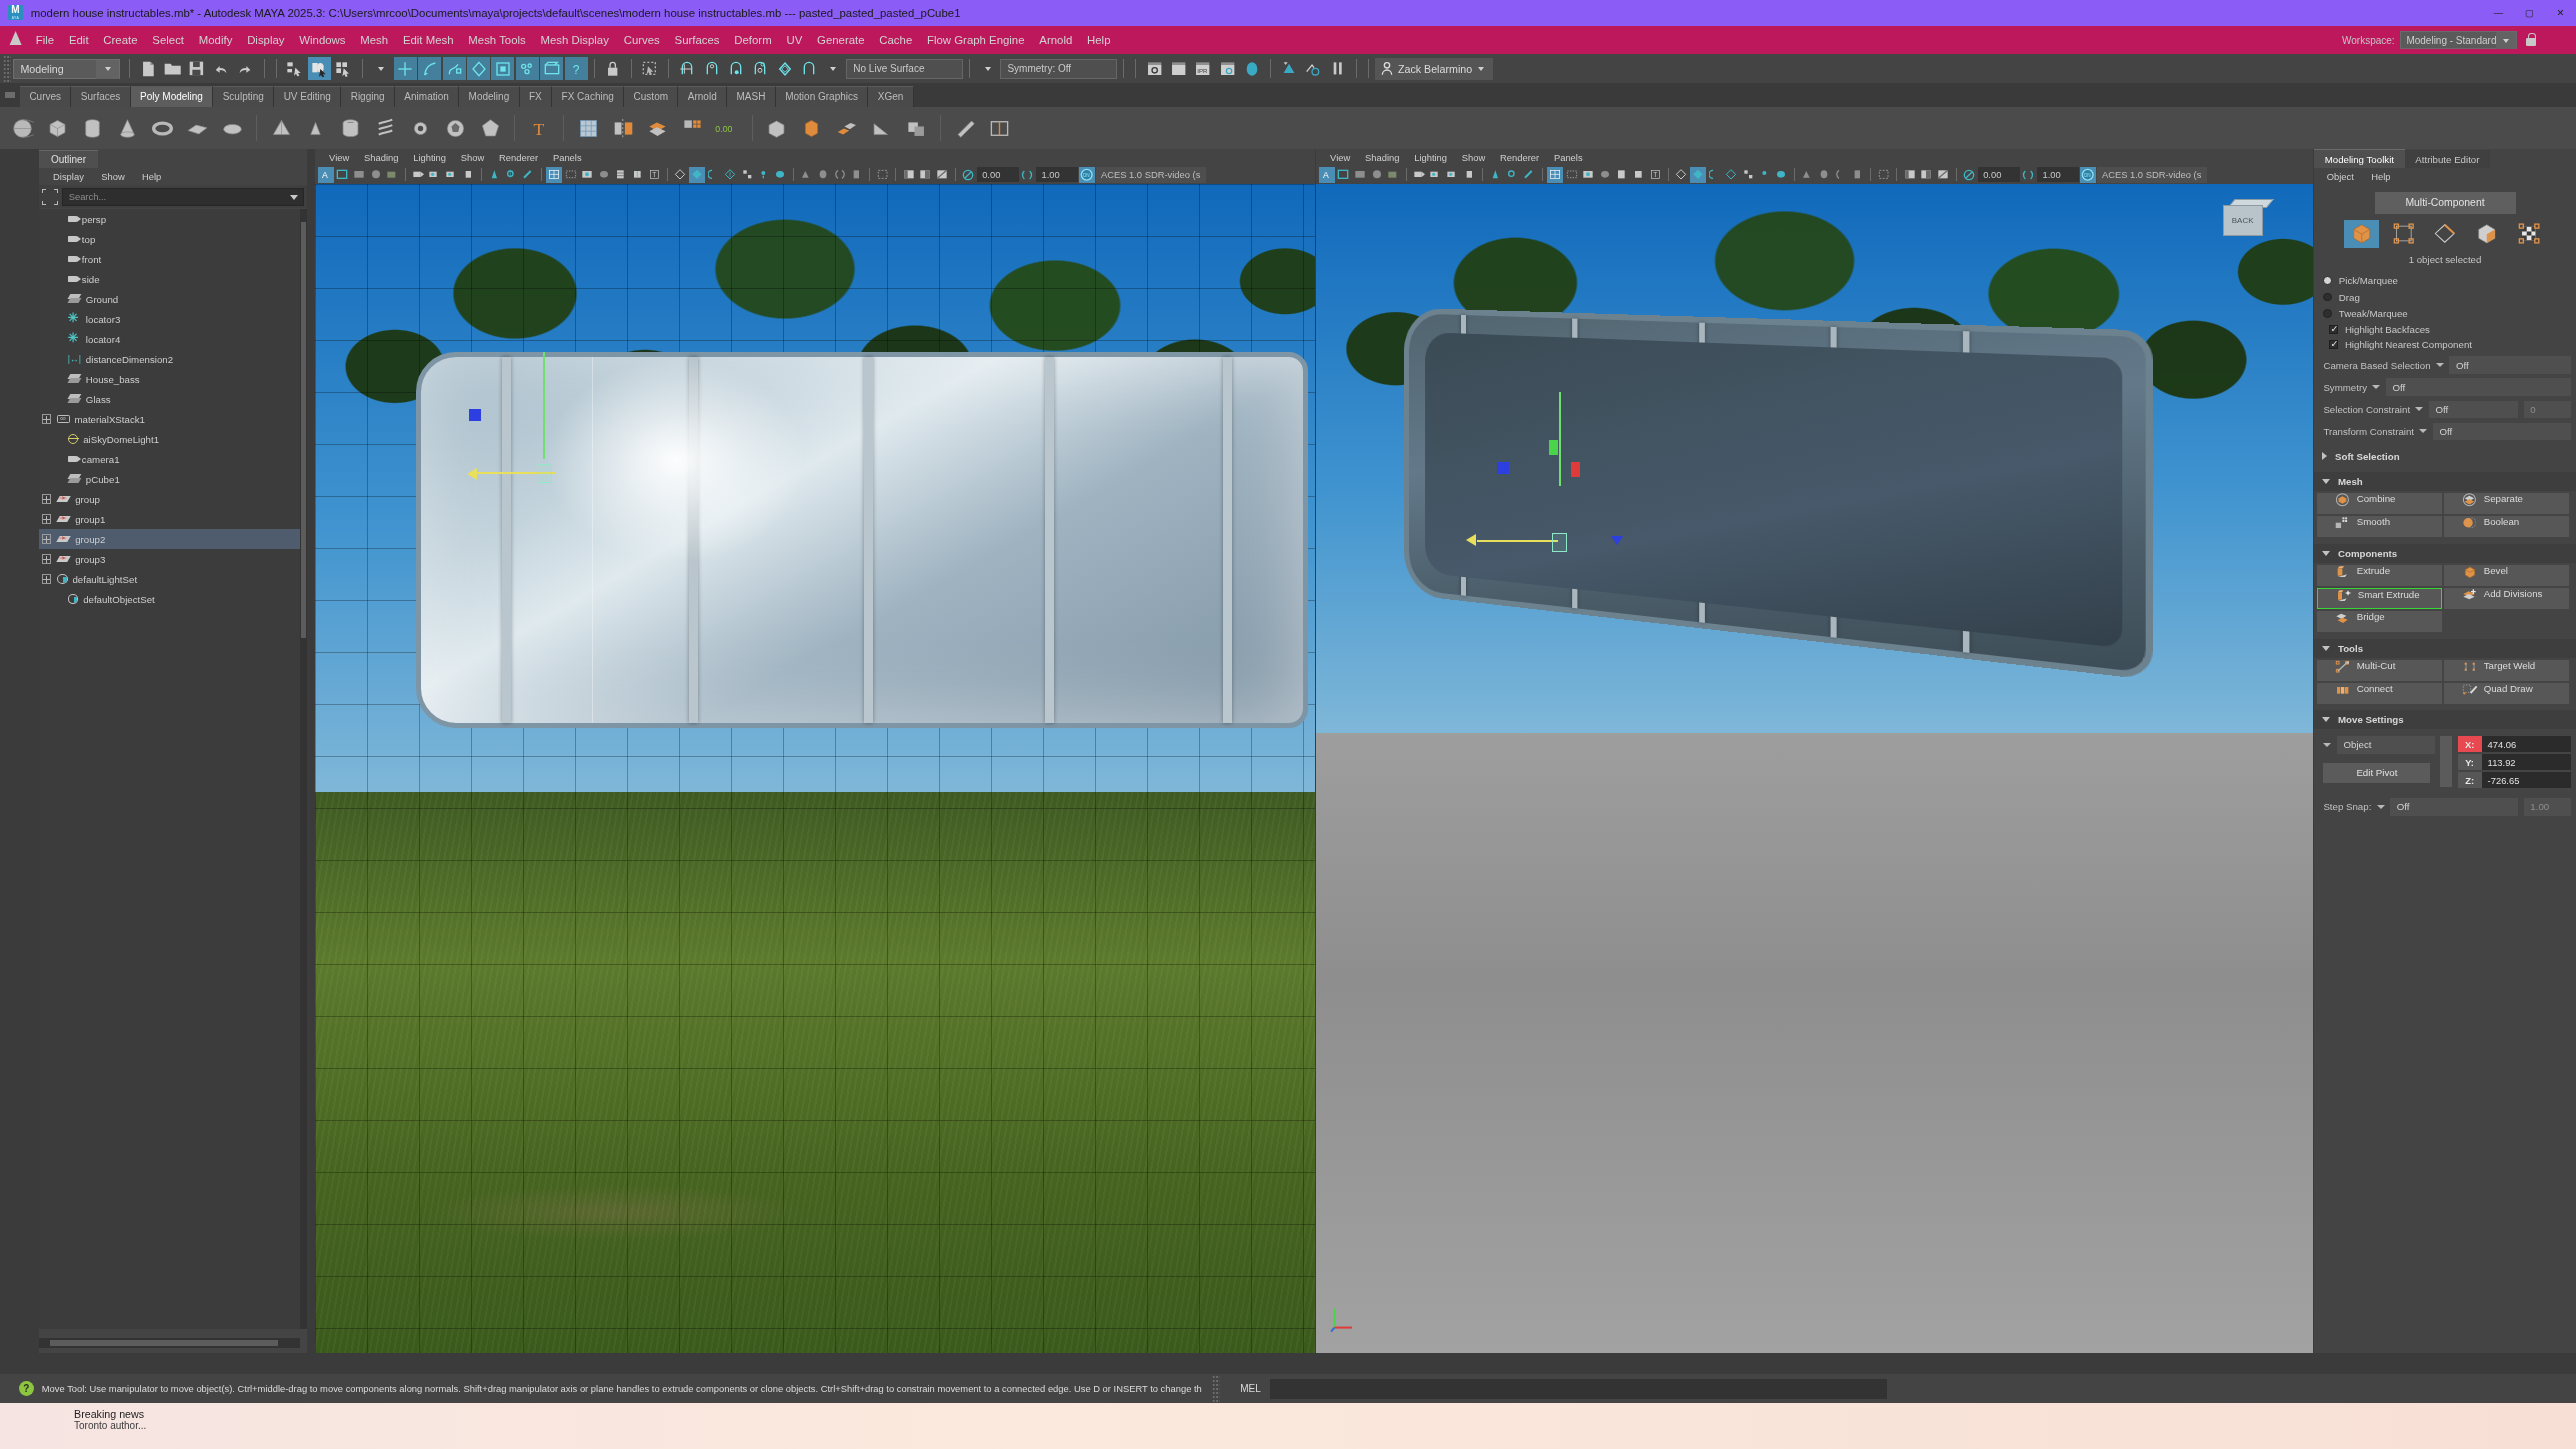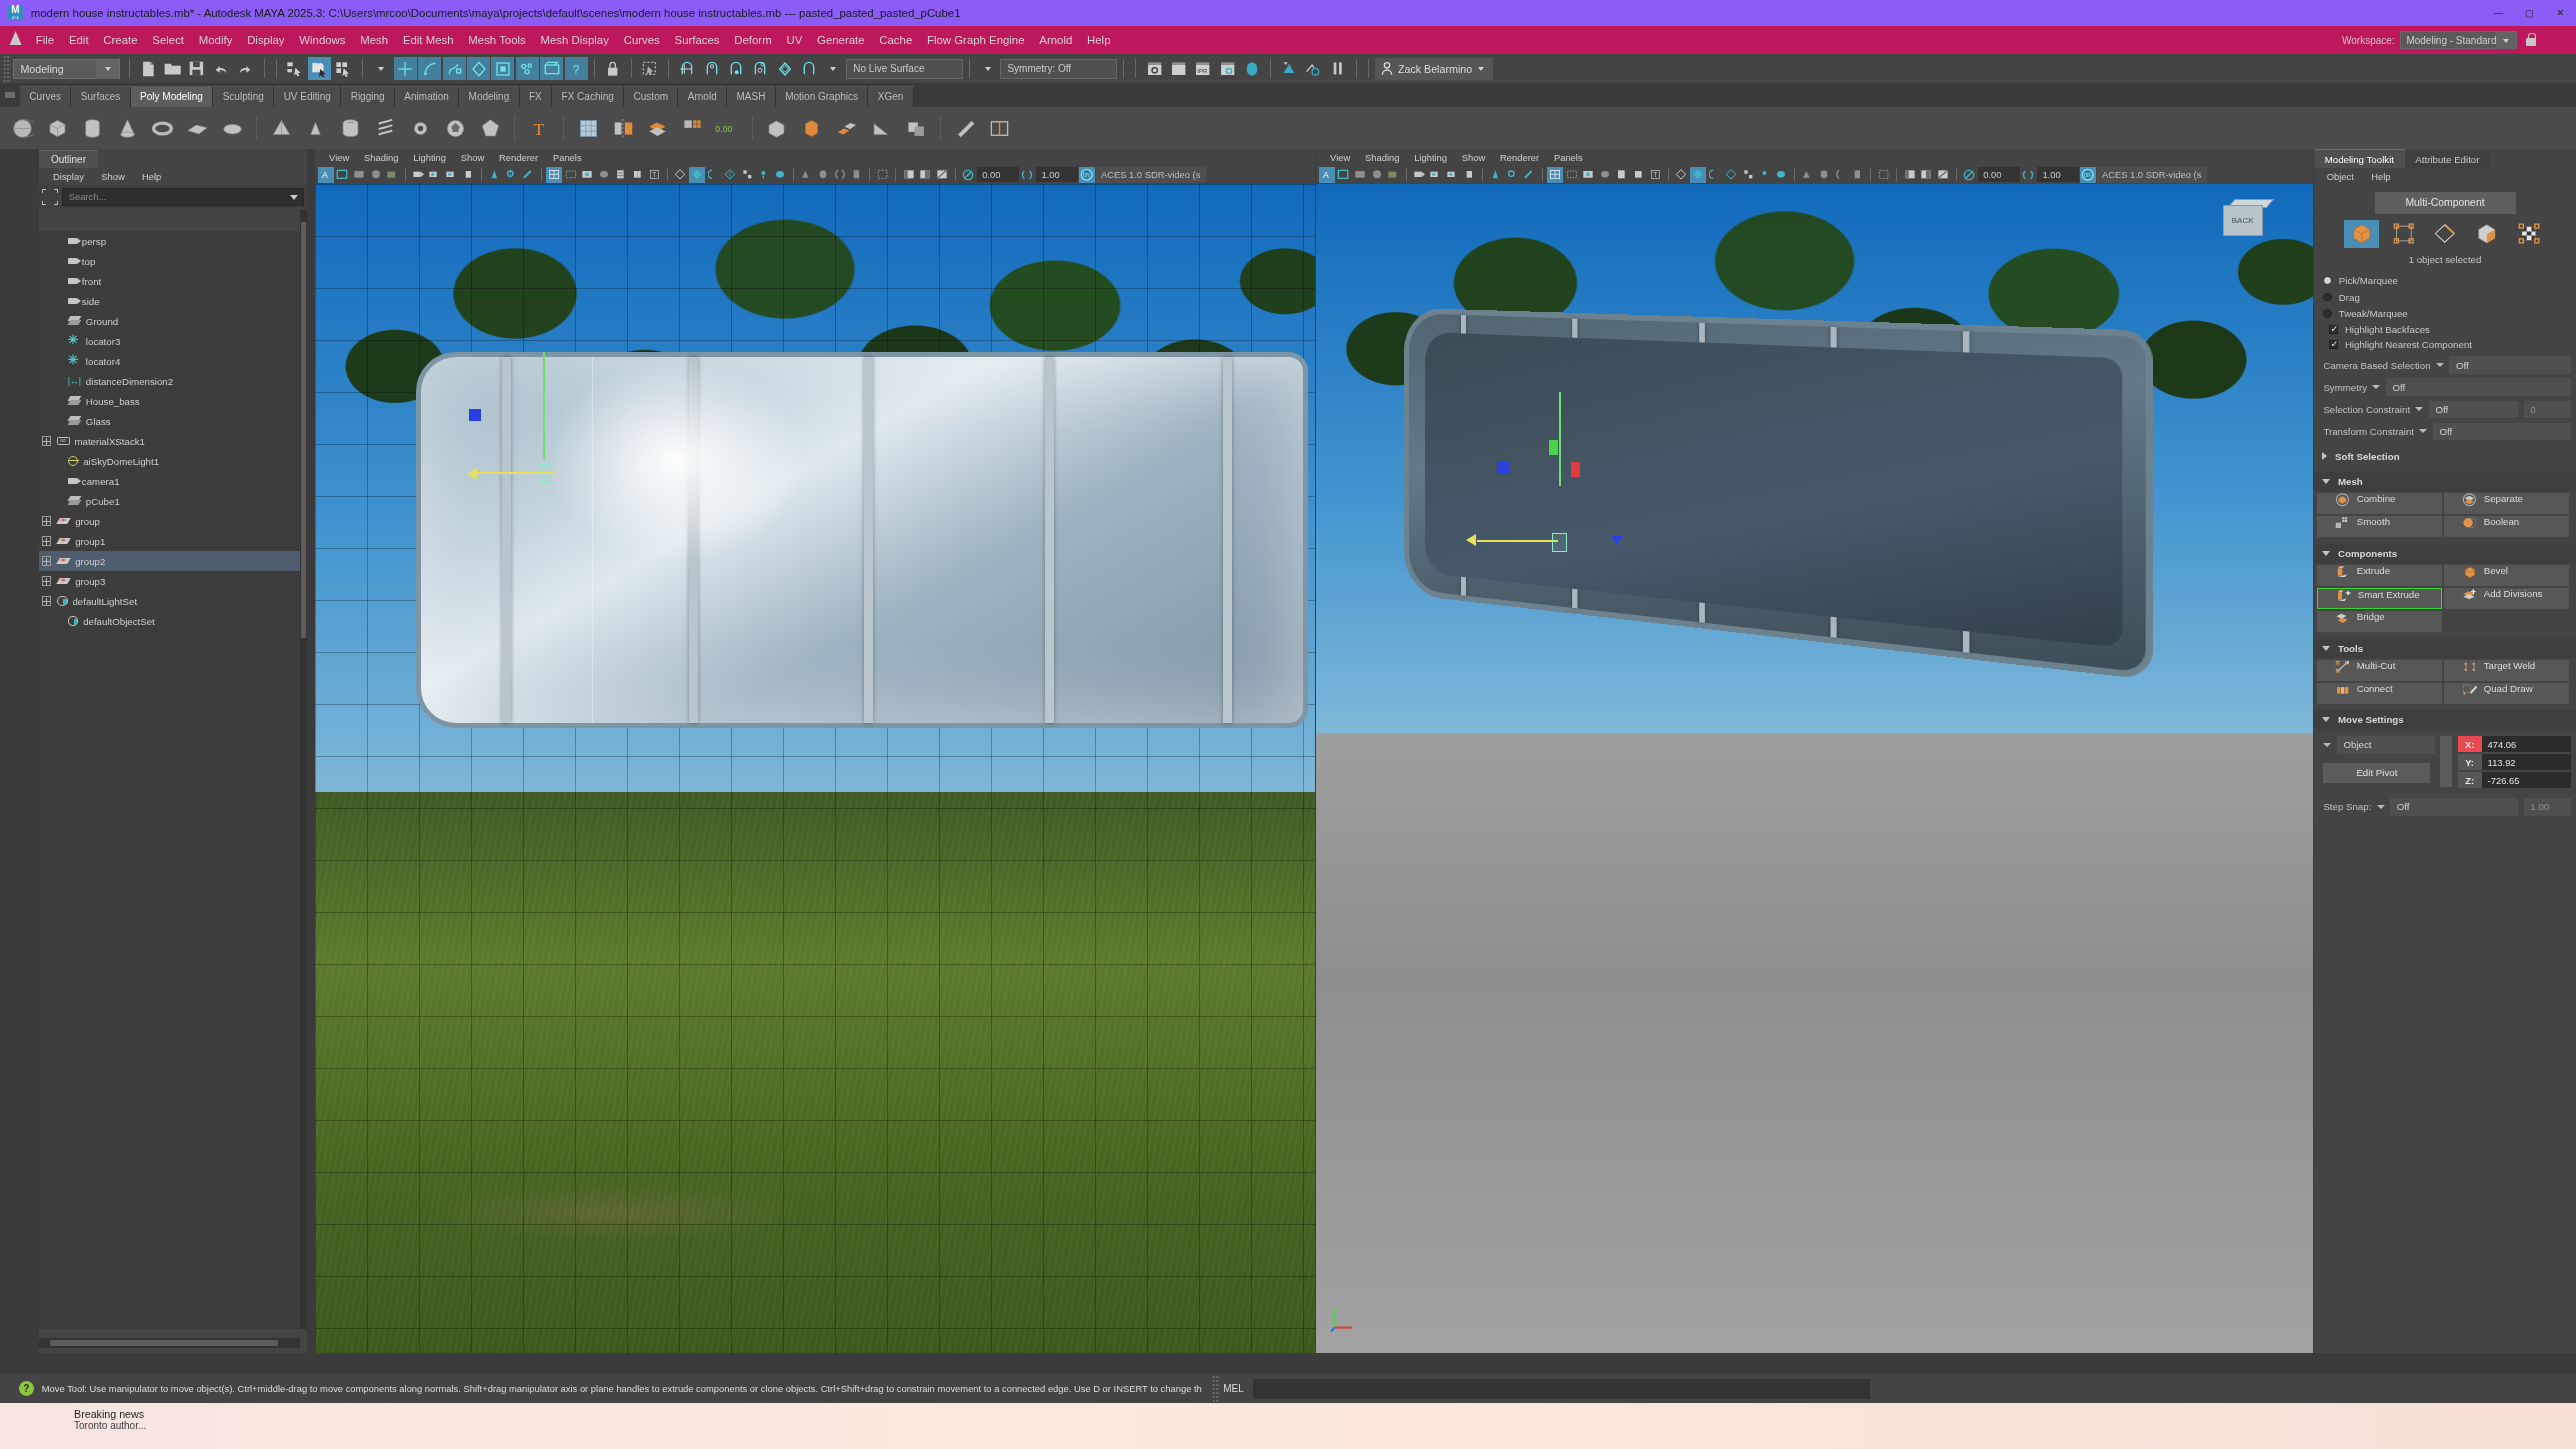--- a/index.html
+++ b/index.html
@@ -98,21 +98,21 @@
                   padding:0 2.7px; gap:4px; }
   .ol-sq { width:16px;height:16px; position:relative; flex:none; }
   .ol-sq i { position:absolute; width:4px;height:4px; border:1.3px solid #b9b9b9; }
   .ol-search { flex:1; height:17.4px; background:#2e2e2e; border:0.7px solid #262626;
                color:#8c8c8c; font-size:9.4px; display:flex; align-items:center; padding-left:6px;
                position:relative;}
   .ol-search .caret2 { position:absolute; right:5.4px; top:6px; width:0;height:0;
                border-left:4.7px solid transparent;border-right:4.7px solid transparent;
                border-top:5.4px solid #c8c8c8; }
   .ol-list { position:absolute; left:0; right:6.7px; top:60px; bottom:24px; background:#3c3c3c;
-             overflow:hidden;margin-top:22px; }
+             overflow:hidden; }
   .ol-row { height:20px; display:flex; align-items:center; padding-left:13.4px; gap:4.7px; }
   .ol-row.sel { background:#4e5c6e; }
   .ol-plus { width:9.4px;height:9.4px; border:0.7px solid #9a9a9a; position:relative; flex:none;
              margin-left:-10.7px; margin-right:1.3px; }
   .ol-plus:before { content:""; position:absolute; left:3.4px; top:0.7px; width:1.3px; height:6.7px;
                     background:#b5b5b5; }
   .ol-plus:after { content:""; position:absolute; top:3.4px; left:0.7px; height:1.3px; width:6.7px;
                     background:#b5b5b5; }
   .ol-ind { width:10.7px; flex:none; }
   .ol-label { font-size:9.7px; color:#cfcfcf; white-space:nowrap; }
@@ -277,21 +277,21 @@
             display:flex; align-items:center; padding-left:6px; }
 
   
   .helpline { position:absolute; left:0; top:1374px; width:2576px; height:29.5px;
               background:#444; display:flex; align-items:center; }
   .help-q { width:14.8px;height:14.8px; border-radius:50%; background:#8cc63f; color:#2a2a2a;
             font-size:10px; display:flex; align-items:center; justify-content:center;
             margin-left:19px; flex:none; font-weight:bold; }
   .help-txt { font-size:9.4px; color:#dcdcdc; margin-left:8px; white-space:nowrap;
               overflow:hidden; max-width:1919px; }
-  .mel { margin-left:0; font-size:10px; color:#dcdcdc; }
+  .mel { margin-left:17px; font-size:10px; color:#dcdcdc; }
   .mel-field { margin-left:9.4px; width:617px; height:20px; background:#333; }
 
   
   .taskbar { position:absolute; left:0; top:1403px; width:2576px; height:46px;
              background:linear-gradient(90deg,#f6e4e2,#fbe9dd 40%,#f7dfd6); }
   .tb-news { position:absolute; left:74px; top:5.4px; }
   .tb-news .l1 { font-size:10.7px; color:#1d1d1d; }
   .tb-news .l2 { font-size:10px; color:#3c3c3c; }
 </style>
 </head>

